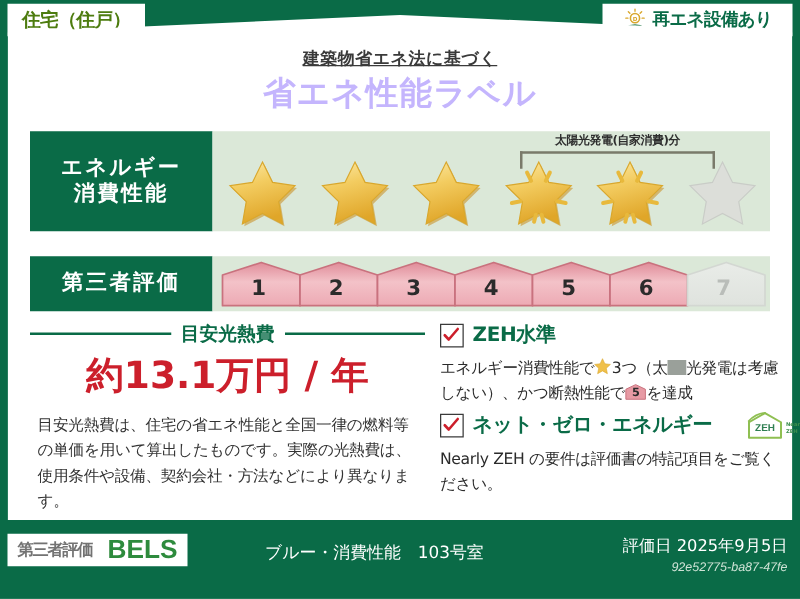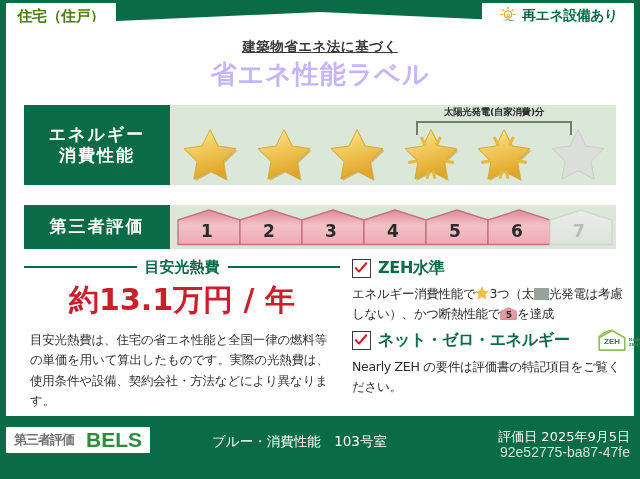--- a/index.html
+++ b/index.html
@@ -176,22 +176,23 @@
   .foot-name{
     position:absolute;left:212px;bottom:28px;
     font-size:13.5px;color:#ffffff;letter-spacing:0px;white-space:nowrap;
   }
   .foot-date{
     position:absolute;right:10px;bottom:33px;
     font-size:13px;color:#ffffff;white-space:nowrap;
   }
   .foot-id{
     position:absolute;right:10px;bottom:19px;
-    font-size:14px;color:#cfe3d6;white-space:nowrap;
+    font-size:10px;color:#cfe3d6;white-space:nowrap;
     font-family:"Liberation Sans",sans-serif;
+    font-style:italic;
   }
 </style>
 </head>
 <body>
 
 <div id="label-root">
 
   <div class="top-bar">
 
     <div class="tag-box tag-left">

